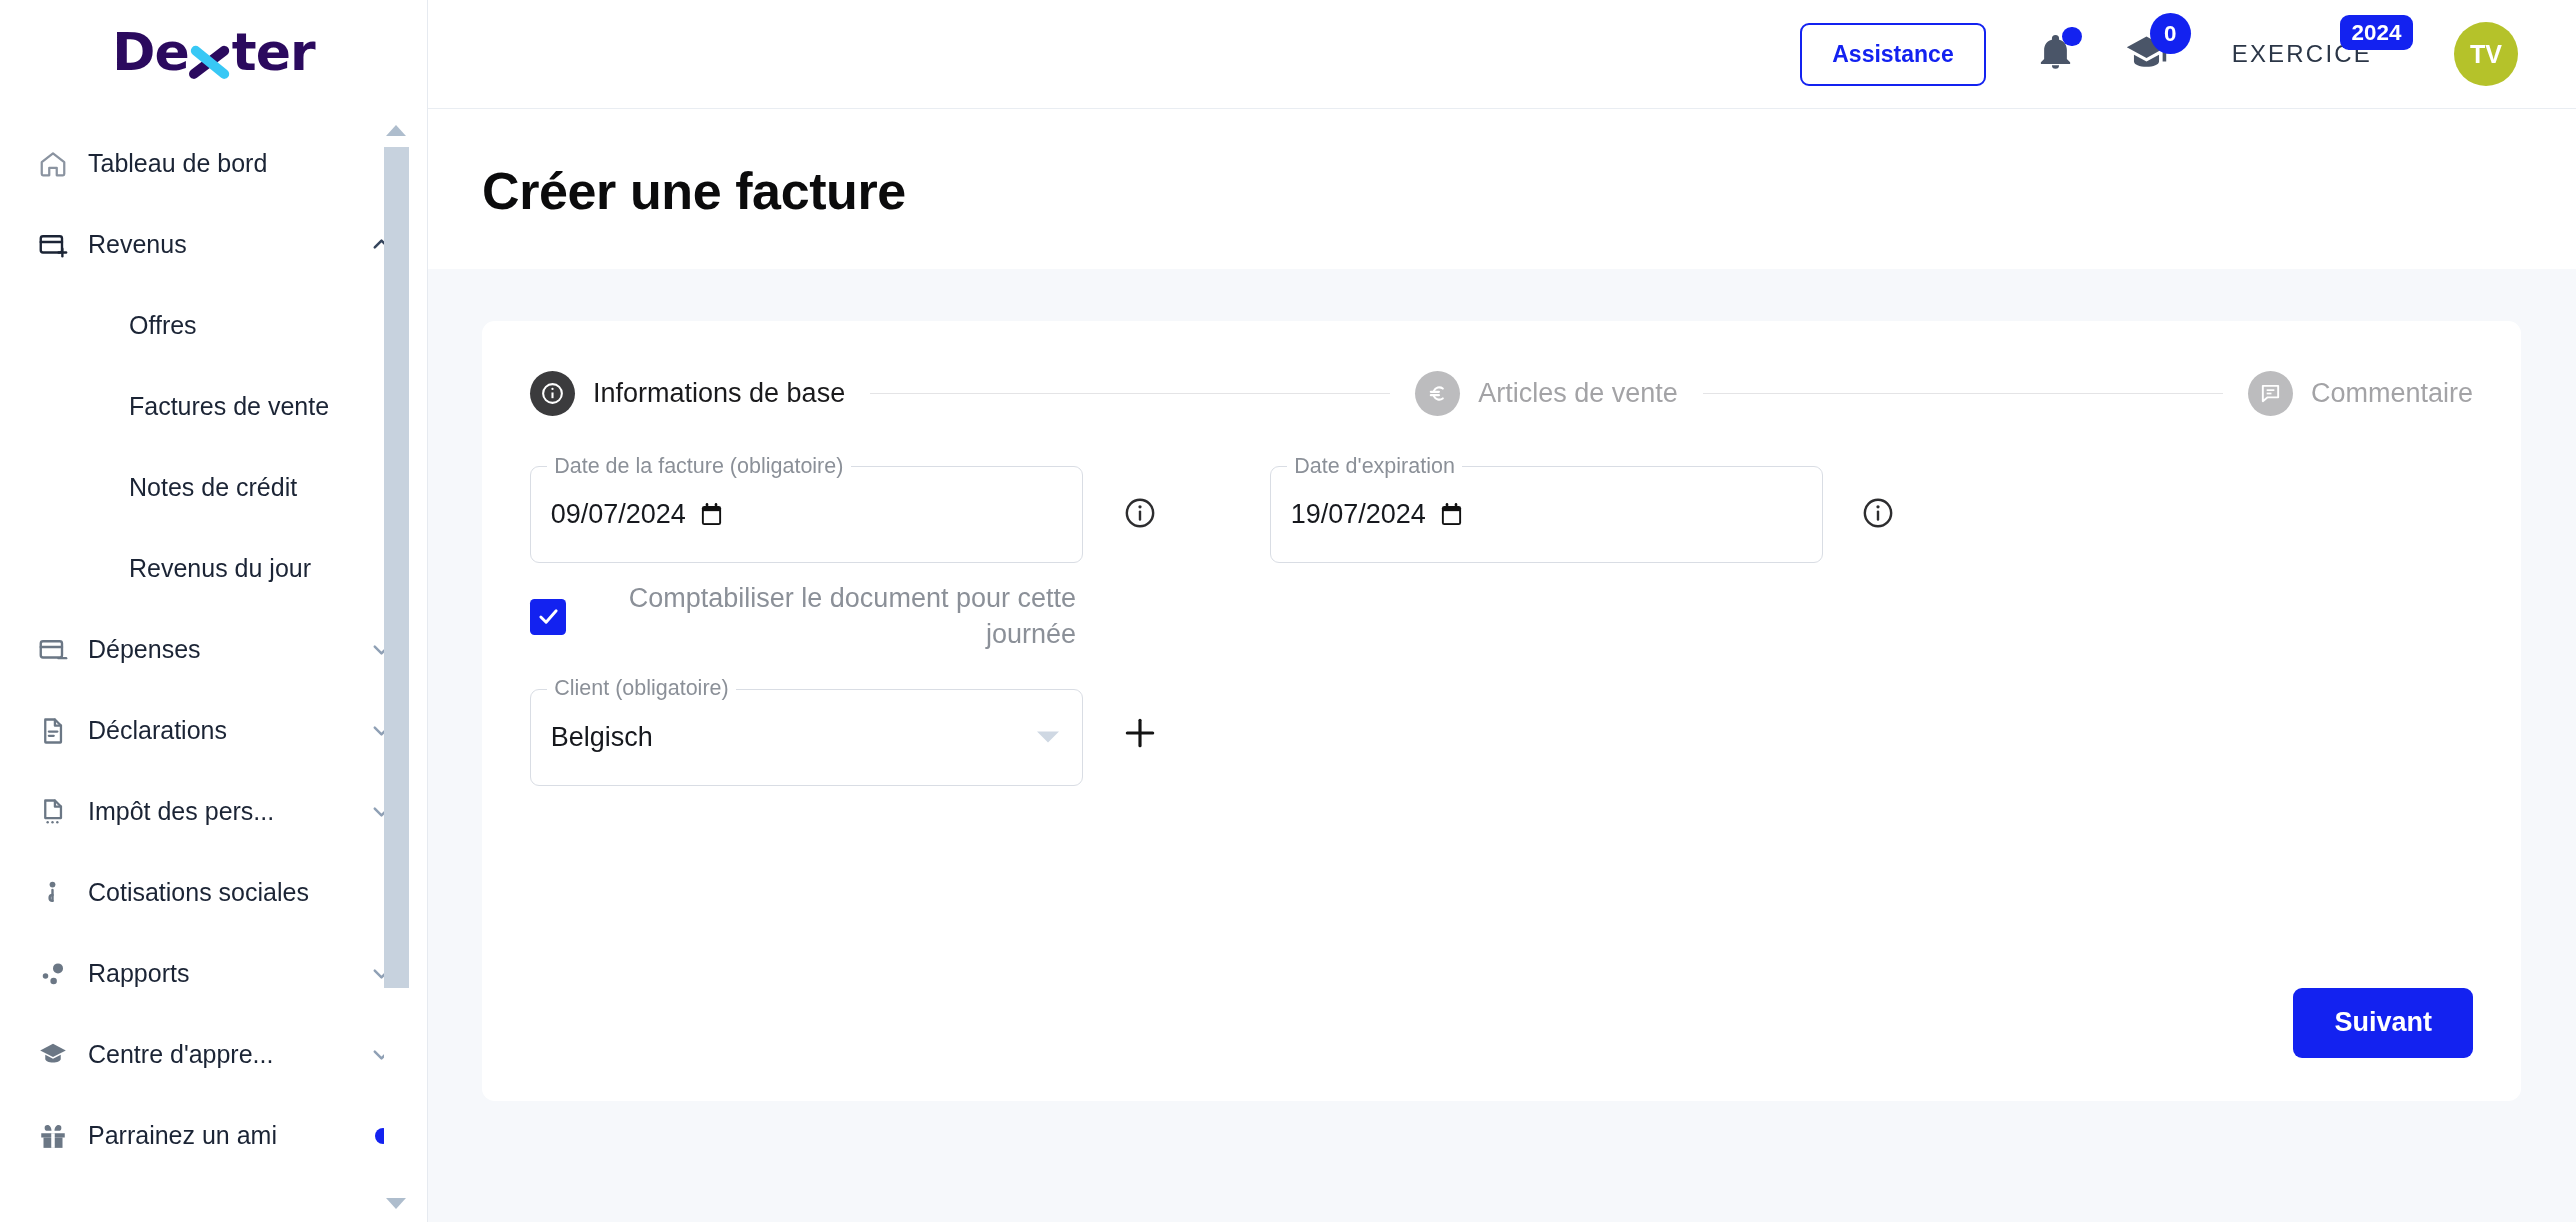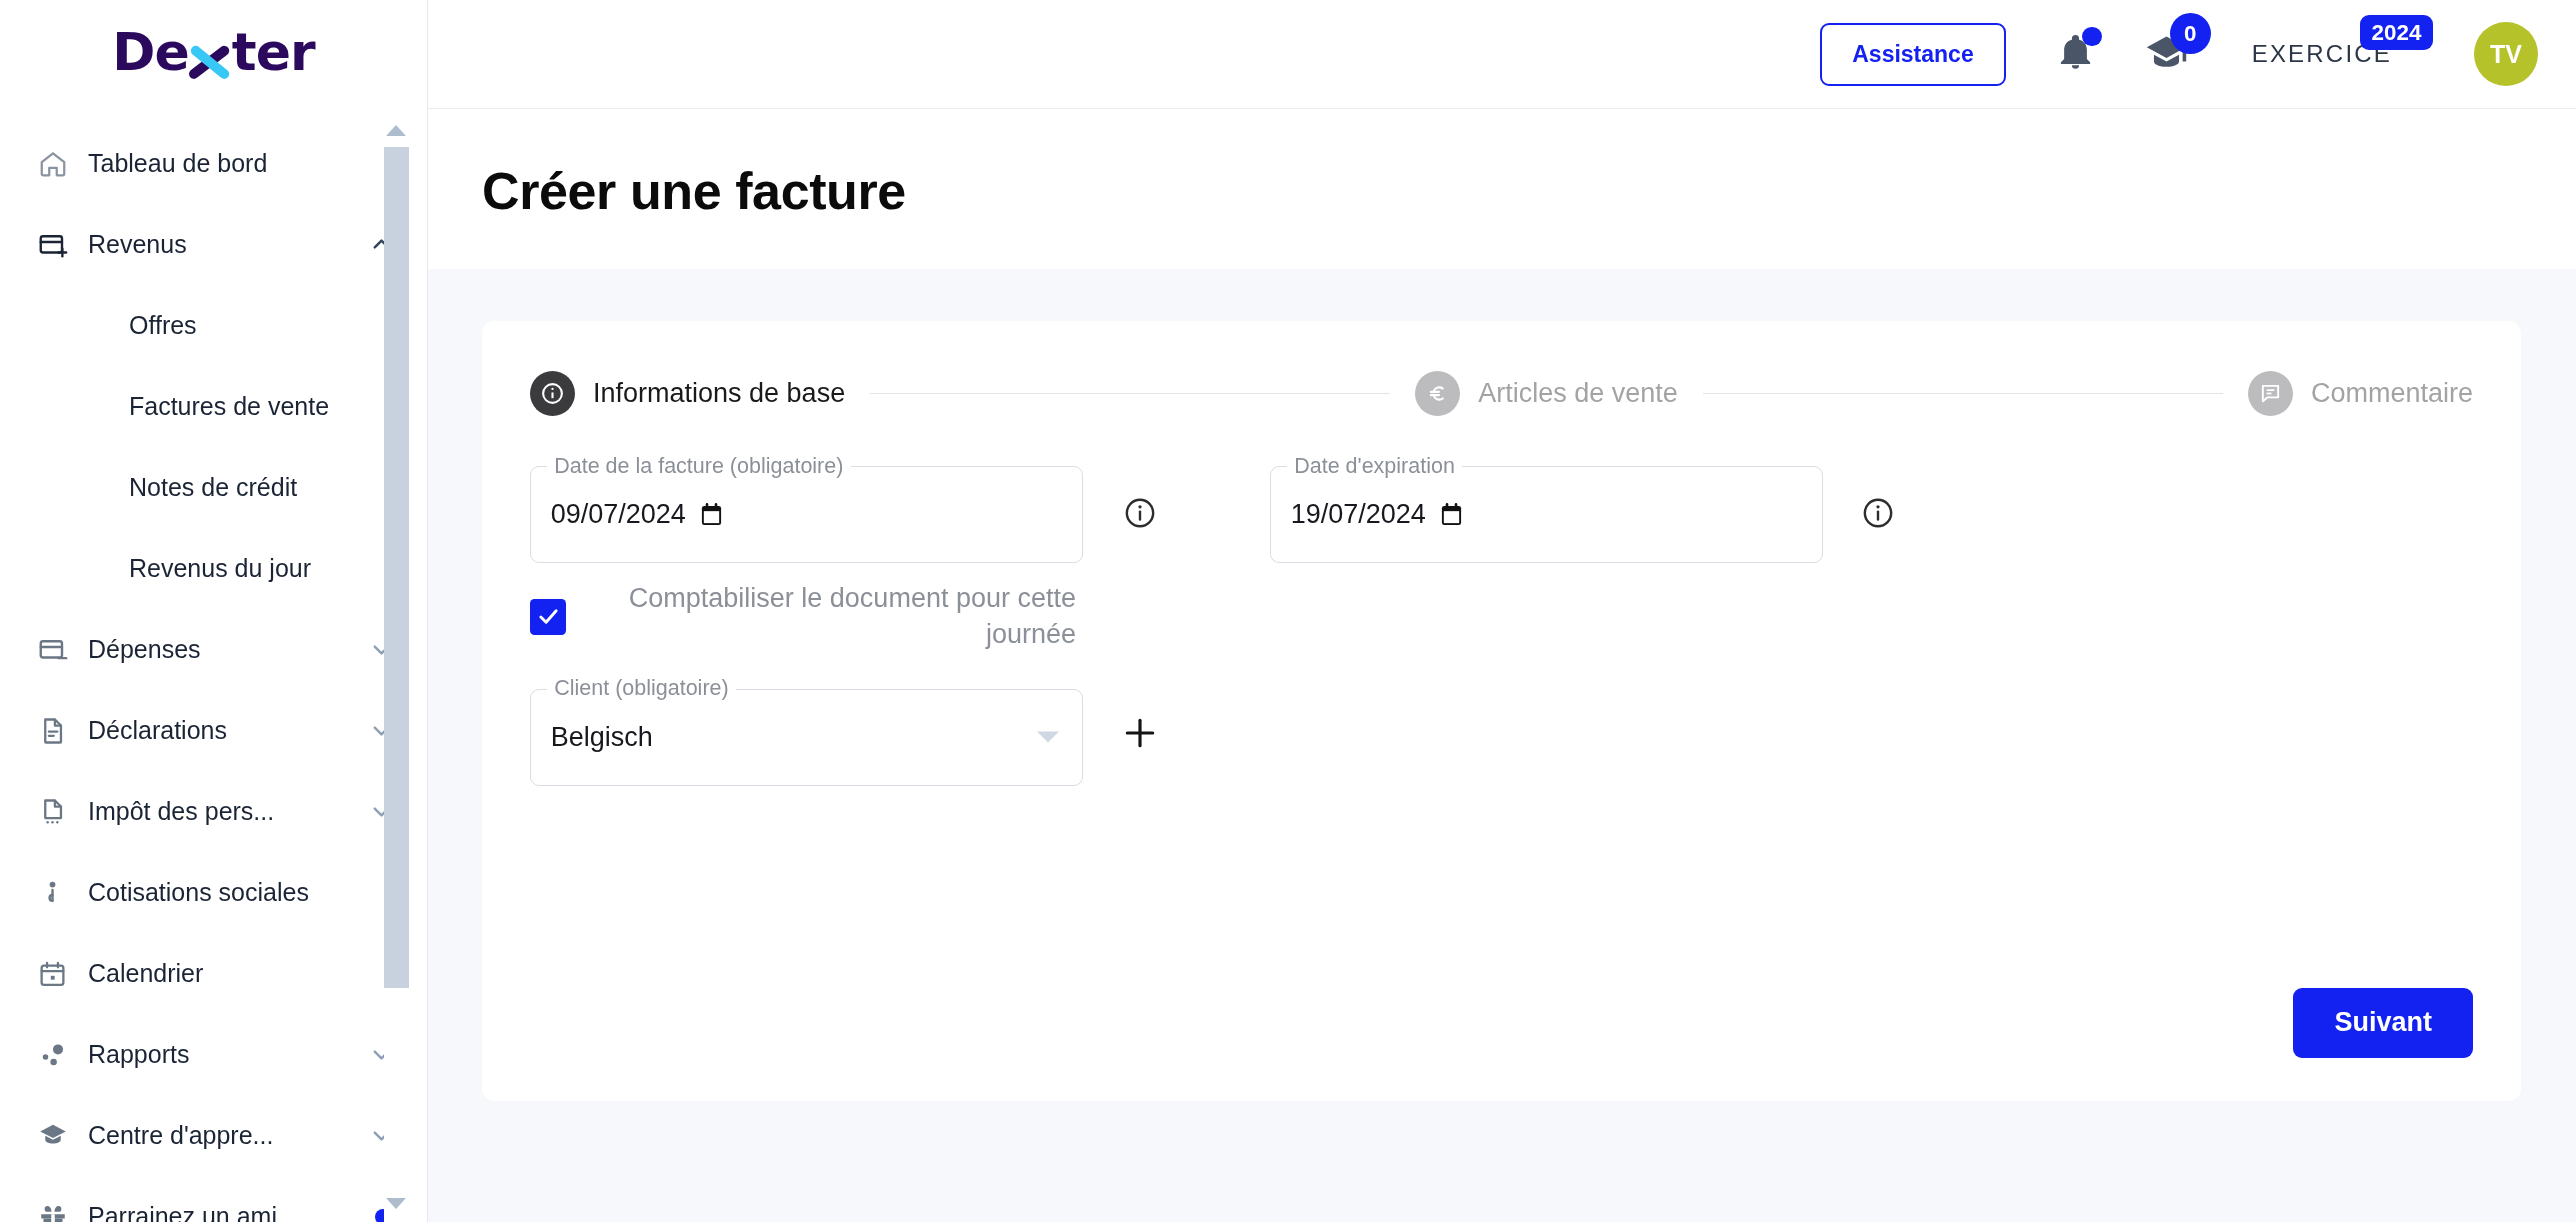--- a/index.html
+++ b/index.html
@@ -120,21 +120,21 @@
     flex-direction: column;
   }
 
   .topbar {
     height: 109px;
     background: #ffffff;
     border-bottom: 0.9px solid #e9edf2;
     display: flex;
     align-items: center;
     justify-content: flex-end;
-    padding-right: 38px;
+    padding-right: 58px;
     gap: 0;
   }
   .assistance-btn {
     border: 2.7px solid #1322f0;
     color: #1322f0;
     background: #fff;
     border-radius: 9px;
     font-size: 23px;
     font-weight: 700;
     padding: 16px 30px;
@@ -450,32 +450,20 @@
         </div>
         <div class="nav-item">
           <span class="nav-icon">
             <svg width="29" height="30" viewBox="0 0 24 24" fill="none" stroke="#6b7785" stroke-width="2" stroke-linecap="round">
               <circle cx="12" cy="5" r="2.4" fill="#6b7785" stroke="none"></circle>
               <path d="M12 9.5v9"></path>
               <path d="M12 18.5a2.4 2.4 0 1 1 0-4.8"></path>
             </svg>
           </span>
           <span class="nav-label">Cotisations sociales</span>
-        </div>
-        <div class="nav-item">
-          <span class="nav-icon">
-            <svg width="29" height="30" viewBox="0 0 24 24" fill="none" stroke="#6b7785" stroke-width="1.9" stroke-linecap="round">
-              <rect x="3" y="5" width="18" height="16" rx="2"></rect>
-              <line x1="3" y1="9.6" x2="21" y2="9.6"></line>
-              <line x1="7.5" y1="2.8" x2="7.5" y2="6.4"></line>
-              <line x1="16.5" y1="2.8" x2="16.5" y2="6.4"></line>
-              <rect x="10.6" y="13.5" width="3.2" height="3.2" fill="#6b7785" stroke="none"></rect>
-            </svg>
-          </span>
-          <span class="nav-label">Calendrier</span>
         </div>
         <div class="nav-item">
           <span class="nav-icon">
             <svg width="30" height="30" viewBox="0 0 24 24" fill="#6b7785">
               <circle cx="16" cy="7.5" r="4"></circle>
               <circle cx="6" cy="13.5" r="2.2"></circle>
               <circle cx="12.5" cy="17.5" r="2.6"></circle>
             </svg>
           </span>
           <span class="nav-label">Rapports</span>

